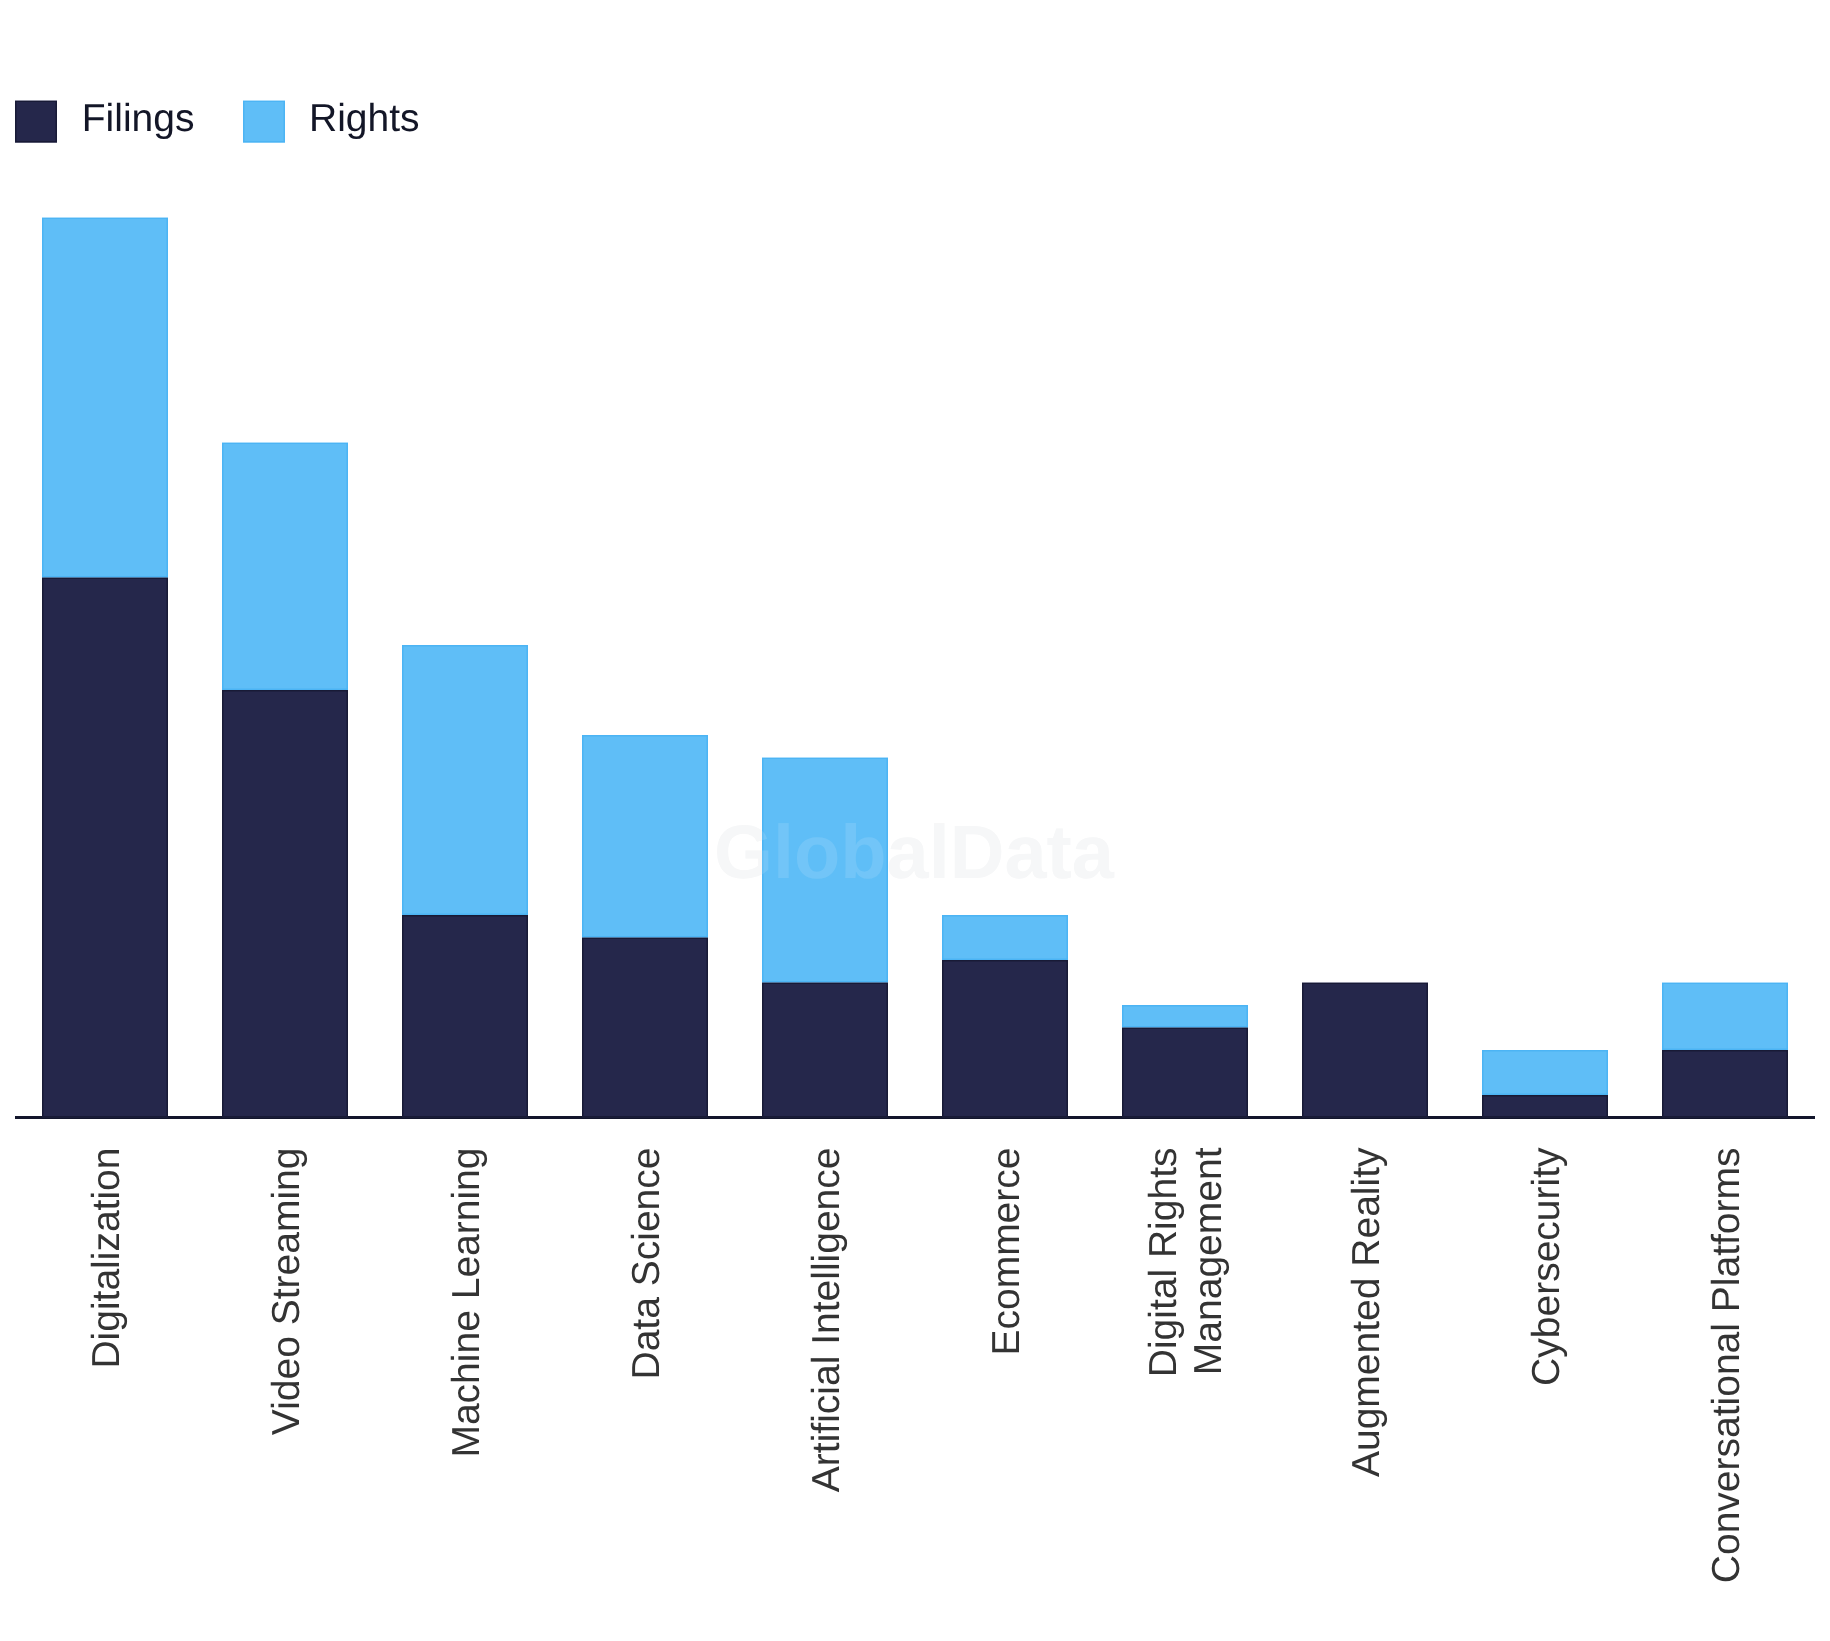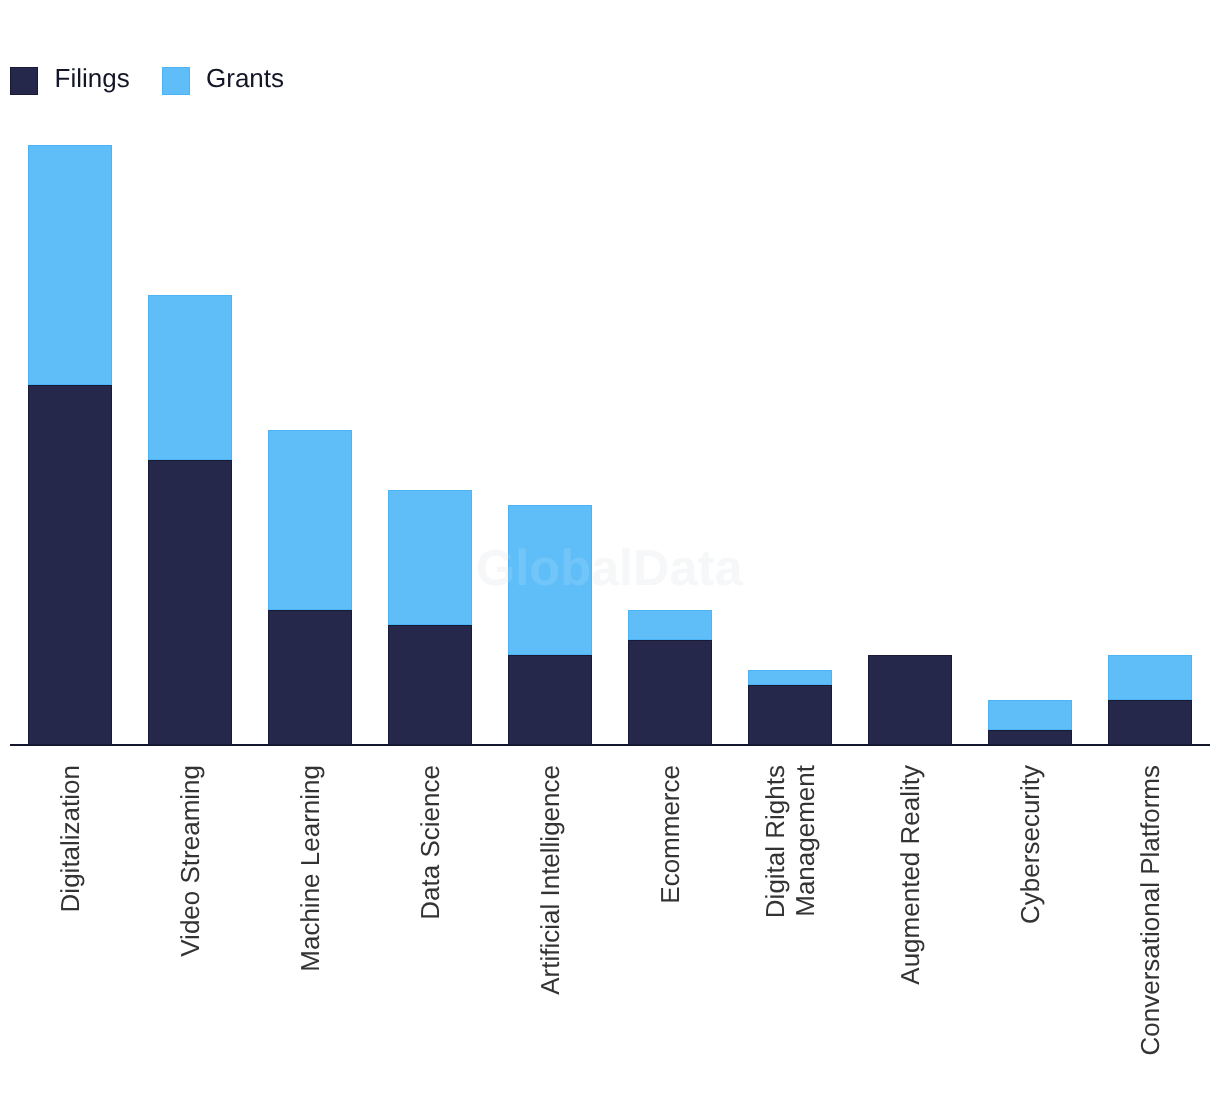--- a/index.html
+++ b/index.html
@@ -35,21 +35,21 @@
 
   <div class="legend">
 
     <div class="legend-item li0">
       <span class="swatch sw0" style="background: rgb(37, 39, 75); box-shadow: rgb(24, 26, 54) 0px 0px 0px 1px inset;"></span>
       <span class="legend-label lt0">Filings</span>
     </div>
 
     <div class="legend-item li1">
       <span class="swatch sw1" style="background: rgb(95, 190, 247); box-shadow: rgb(76, 180, 244) 0px 0px 0px 1px inset;"></span>
-      <span class="legend-label lt1">Grants</span>
+      <span class="legend-label lt1">Rights</span>
     </div>
 
   </div>
 
   <div class="watermark wm-under">GlobalData</div>
 
   <div class="plot">
     <div class="axis"></div>
   <div class="bar" style="left: 28px; width: 84px; top: 123.9px; height: 600px;">
         <div class="seg" style="top: 0px; height: 240px; background: rgb(95, 190, 247); box-shadow: rgb(76, 180, 244) 0px 0px 0px 1px inset;"></div>

